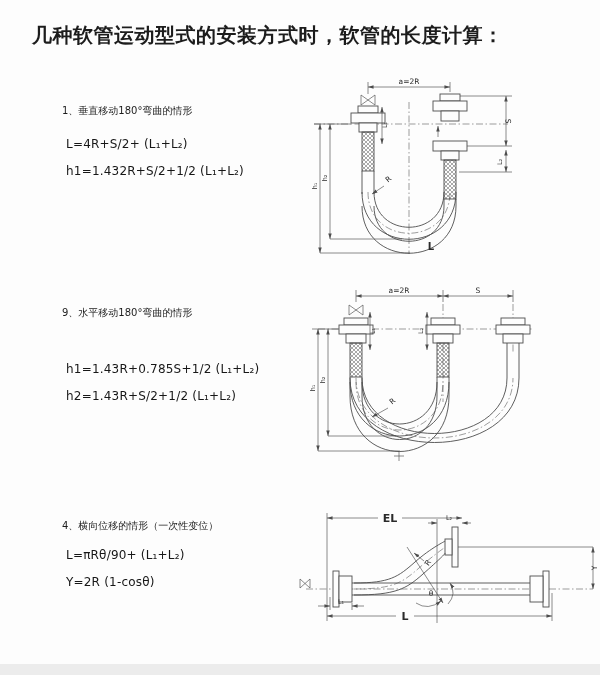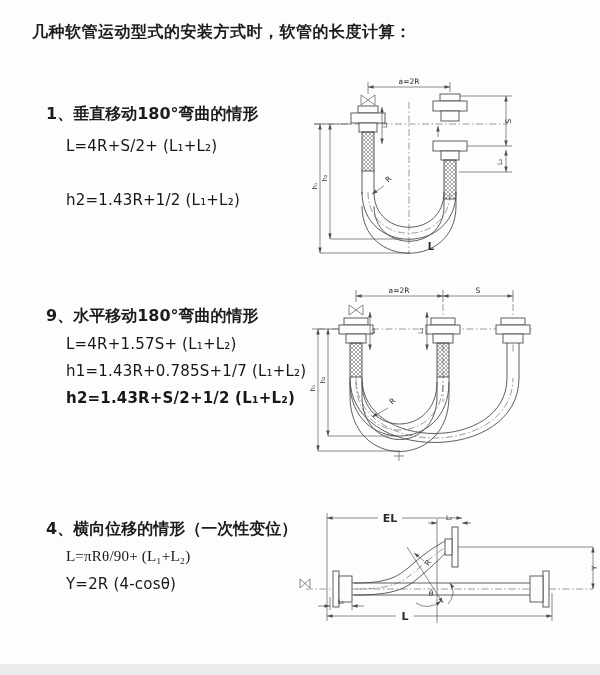--- a/index.html
+++ b/index.html
@@ -2,35 +2,35 @@
 <html><head>
 <meta charset="utf-8">
 <style>
   html,body{margin:0;padding:0;}
   body{
     width:600px;height:675px;position:relative;background:#fdfdfd;
     font-family:"DejaVu Sans","Liberation Sans",sans-serif;color:#1c1c1c;
     overflow:hidden;
   }
   .page-title{
-    position:absolute;left:32px;top:22px;font-size:16px;font-weight:bold;
+    position:absolute;left:32px;top:22px;font-size:20px;font-weight:bold;
     letter-spacing:.5px;white-space:nowrap;
   }
   .sec{position:absolute;left:46px;width:270px;}
-  .sec-heading{font-size:16px;font-weight:bold;margin:0 0 0 0;white-space:nowrap;}
+  .sec-heading{font-size:10px;font-weight:normal;margin:0 0 0 16px;white-space:nowrap;}
   .formula{
-    position:absolute;left:20px;font-size:15px;white-space:nowrap;
+    position:absolute;left:20px;font-size:12px;white-space:nowrap;
     letter-spacing:.2px;color:#171717;
   }
   .sec1{top:104px;}
   .sec1 .f0{top:33px;} .sec1 .f1{top:60px;} .sec1 .f2{top:87px;}
   .sec2{top:306px;}
-  .sec2 .f0{top:29px;} .sec2 .f1{top:56px;} .sec2 .f2{top:83px;font-weight:bold;}
+  .sec2 .f0{top:29px;} .sec2 .f1{top:56px;} .sec2 .f2{top:83px;}
   .sec3{top:519px;}
-  .sec3 .f0{top:29px;font-family:Liberation Serif, serif;} .sec3 .f1{top:56px;} .sec3 .f2{top:83px;}
+  .sec3 .f0{top:29px;} .sec3 .f1{top:56px;} .sec3 .f2{top:83px;}
   .diagram{position:absolute;}
   .d1{left:306px;top:74px;}
   .d2{left:306px;top:282px;}
   .d3{left:298px;top:497px;}
   .bottom-band{
     position:absolute;left:0;bottom:0;width:600px;height:11px;background:#ececec;
   }
   svg{overflow:visible;}
   svg text{font-family:"DejaVu Sans","Liberation Sans",sans-serif;fill:#2a2a2a;}
   .ln{stroke:#4d4d4d;stroke-width:.9;fill:none;}
@@ -56,21 +56,21 @@
       <path d="M0,2 L9.5,5 L0,8 Z" fill="#4d4d4d"></path>
     </marker>
   </defs>
 </svg>
 
 <div class="page-title">几种软管运动型式的安装方式时，软管的长度计算：</div>
 
 <div class="sec sec1">
   <div class="sec-heading">1、垂直移动180°弯曲的情形</div>
   <div class="formula f0">L=4R+S/2+ (L₁+L₂)</div>
-  <div class="formula f2">h2=1.43R+1/2 (L₁+L₂)</div>
+  <div class="formula f1">h1=1.432R+S/2+1/2 (L₁+L₂)</div>
 </div>
 
 <svg class="diagram d1" width="225" height="182" viewBox="0 0 225 182">
 
   <line class="cl" x1="103" y1="28" x2="103" y2="180"></line>
   <line class="cl" x1="8" y1="50" x2="202" y2="50"></line>
 
   <line class="thin" x1="62" y1="8" x2="62" y2="20"></line>
   <line class="thin" x1="144" y1="8" x2="144" y2="18"></line>
   <line class="dim" x1="62" y1="13" x2="144" y2="13" marker-start="url(#arr)" marker-end="url(#arr)"></line>
@@ -132,22 +132,21 @@
   <text class="lblT" transform="translate(196,88) rotate(-90)" text-anchor="middle">L₂</text>
 
   <line class="thin" x1="78" y1="112" x2="66" y2="120" marker-end="url(#arr)"></line>
   <text class="lblS" transform="translate(84,107) rotate(-40)" text-anchor="middle">R</text>
 
   <text class="lblB" x="125" y="176" text-anchor="middle">L</text>
 </svg>
 
 <div class="sec sec2">
   <div class="sec-heading">9、水平移动180°弯曲的情形</div>
-  <div class="formula f0">L=4R+1.57S+ (L₁+L₂)</div>
-  <div class="formula f1">h1=1.43R+0.785S+1/7 (L₁+L₂)</div>
+  <div class="formula f1">h1=1.43R+0.785S+1/2 (L₁+L₂)</div>
   <div class="formula f2">h2=1.43R+S/2+1/2 (L₁+L₂)</div>
 </div>
 
 <svg class="diagram d2" width="230" height="192" viewBox="0 0 230 192">
 
   <line class="cl" x1="12" y1="47" x2="226" y2="47"></line>
   <line class="cl" x1="137" y1="22" x2="137" y2="120"></line>
   <line class="cl" x1="207" y1="22" x2="207" y2="70"></line>
 
   <line class="thin" x1="50" y1="8" x2="50" y2="20"></line>
@@ -213,21 +212,21 @@
 
   <line class="thin" x1="82" y1="126" x2="66" y2="135" marker-end="url(#arr)"></line>
   <text class="lblS" transform="translate(88,121) rotate(-40)" text-anchor="middle">R</text>
 
   <path class="thin" d="M88,174 L98,174 M93,169 L93,179"></path>
 </svg>
 
 <div class="sec sec3">
   <div class="sec-heading">4、横向位移的情形（一次性变位）</div>
   <div class="formula f0">L=πRθ/90+ (L₁+L₂)</div>
-  <div class="formula f1">Y=2R (4-cosθ)</div>
+  <div class="formula f1">Y=2R (1-cosθ)</div>
 </div>
 
 <svg class="diagram d3" width="302" height="155" viewBox="0 0 302 155">
 
   <line class="cl" x1="8" y1="92" x2="295" y2="92"></line>
 
   <g>
     <polygon class="thin" points="2,82 7,86.5 2,91"></polygon>
     <polygon class="thin" points="12,82 7,86.5 12,91"></polygon>
   </g>

